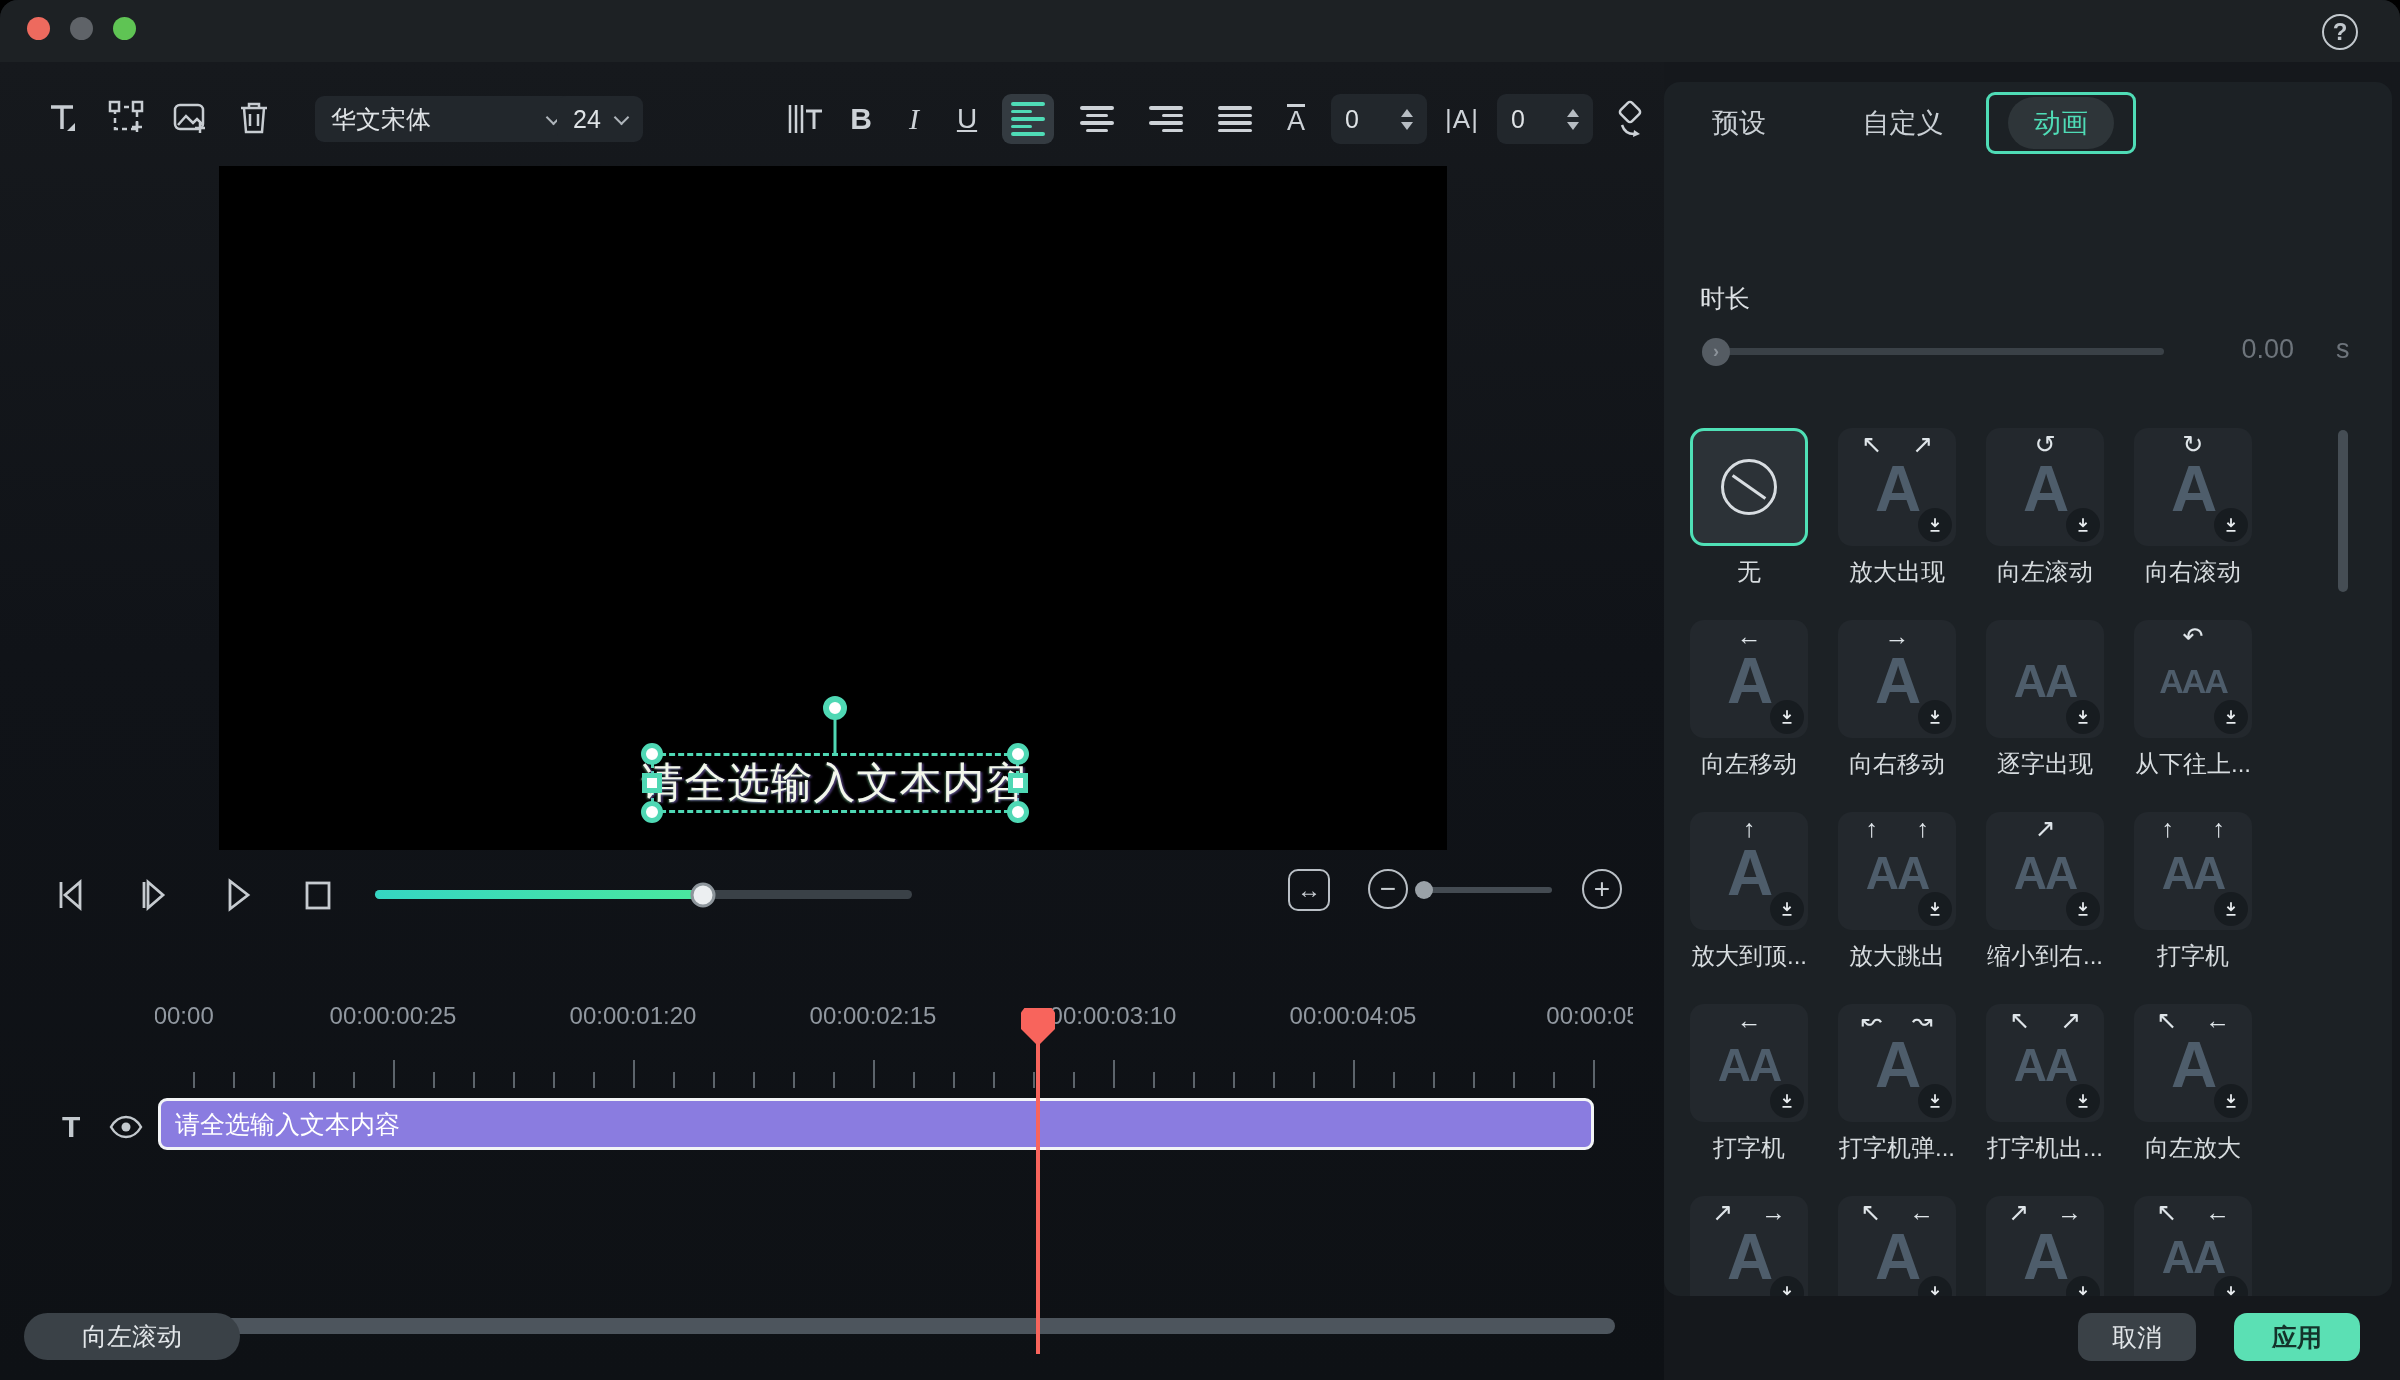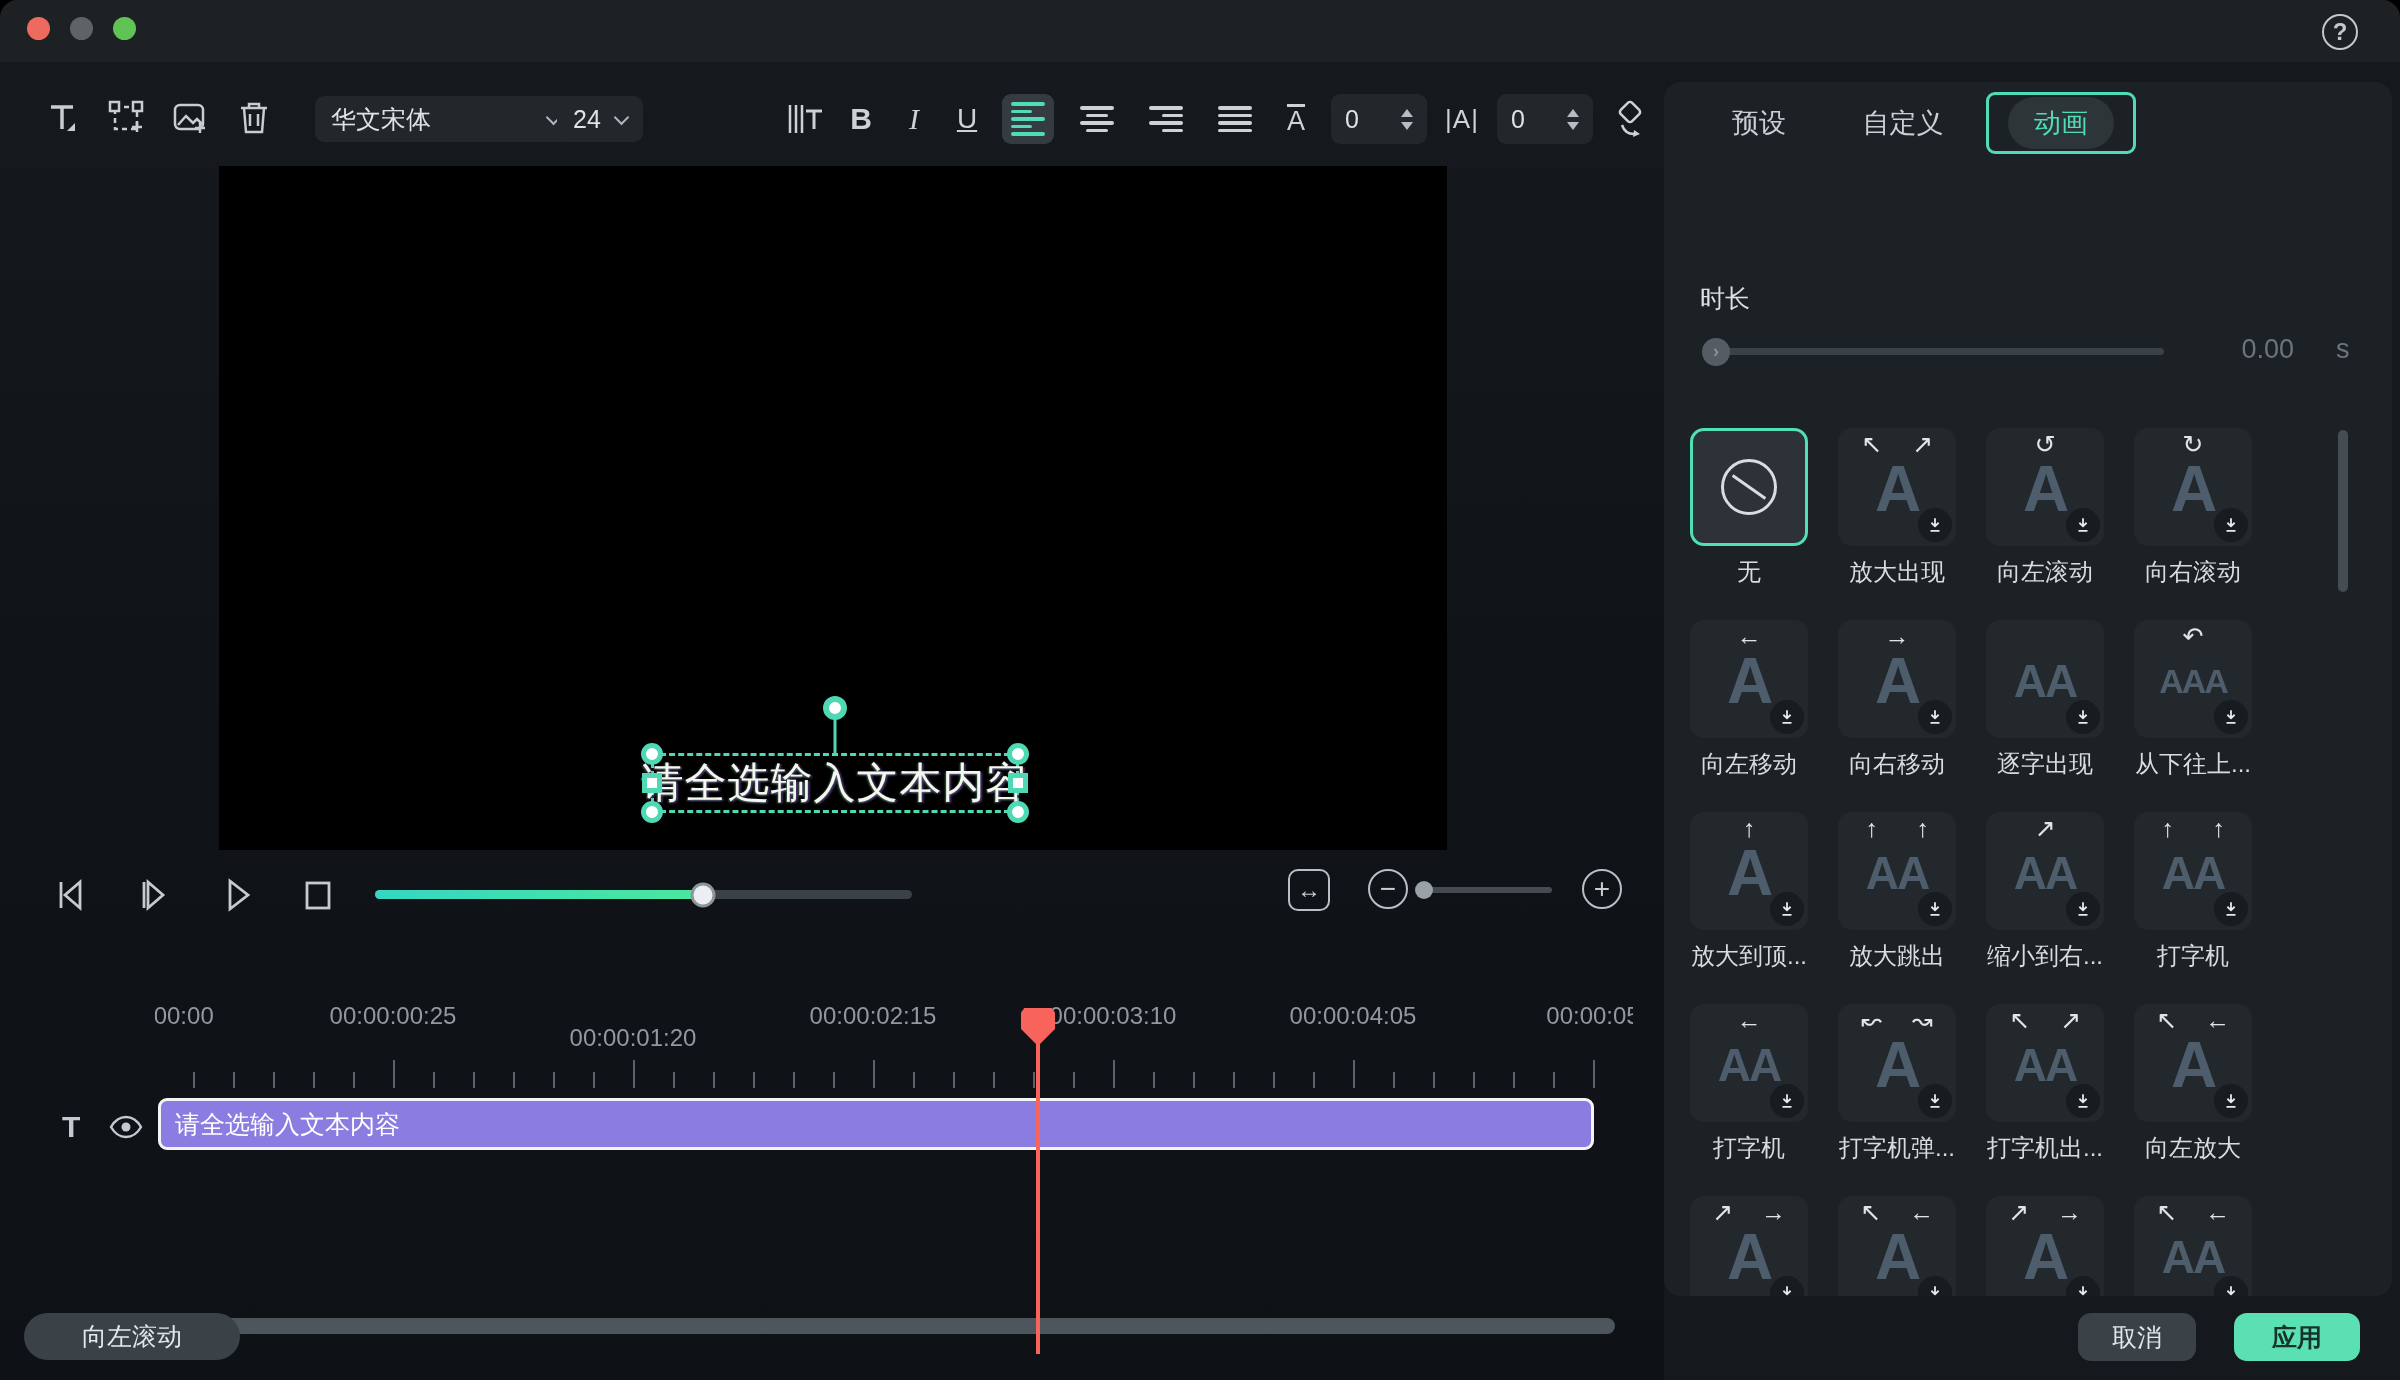--- a/index.html
+++ b/index.html
@@ -301,21 +301,21 @@
       <div class="zoom-circ" style="left:1582px">
           <span>+</span>
         </div>
     </div>
 
     <div class="timeline">
       <div class="ruler">
         <div>
             <div class="ruler-label" style="left: -8px; transform: none;">:00:00</div>
             <div class="ruler-label" style="left: 238px;">00:00:00:25</div>
-            <div class="ruler-label" style="left: 478px; margin-top: 22px;">00:00:01:20</div>
+            <div class="ruler-label" style="left: 478px;">00:00:01:20</div>
             <div class="ruler-label" style="left: 718px;">00:00:02:15</div>
             <div class="ruler-label" style="left: 958px;">00:00:03:10</div>
             <div class="ruler-label" style="left: 1198px;">00:00:04:05</div>
             <div class="ruler-label" style="left: 1438px;">00:00:05</div>
           </div>
         <div>
             <div class="tick" style="left: 38px;"></div>
             <div class="tick" style="left: 78px;"></div>
             <div class="tick" style="left: 118px;"></div>
             <div class="tick" style="left: 158px;"></div>
@@ -365,21 +365,21 @@
       </div>
       <div class="playhead">
         <div class="ph-pin"></div>
         <div class="ph-line"></div>
       </div>
       <div class="hscroll"></div>
     </div>
   </div>
 
   <div class="panel">
-    <div class="tab" style="left:20px">
+    <div class="tab" style="left:0">
         <span>预设</span>
       </div>
     <div class="tab" style="left:164px">
         <span>自定义</span>
       </div>
     <div class="tab active-box" style="left:322px">
         <span class="pill">动画</span>
       </div>
 
 

